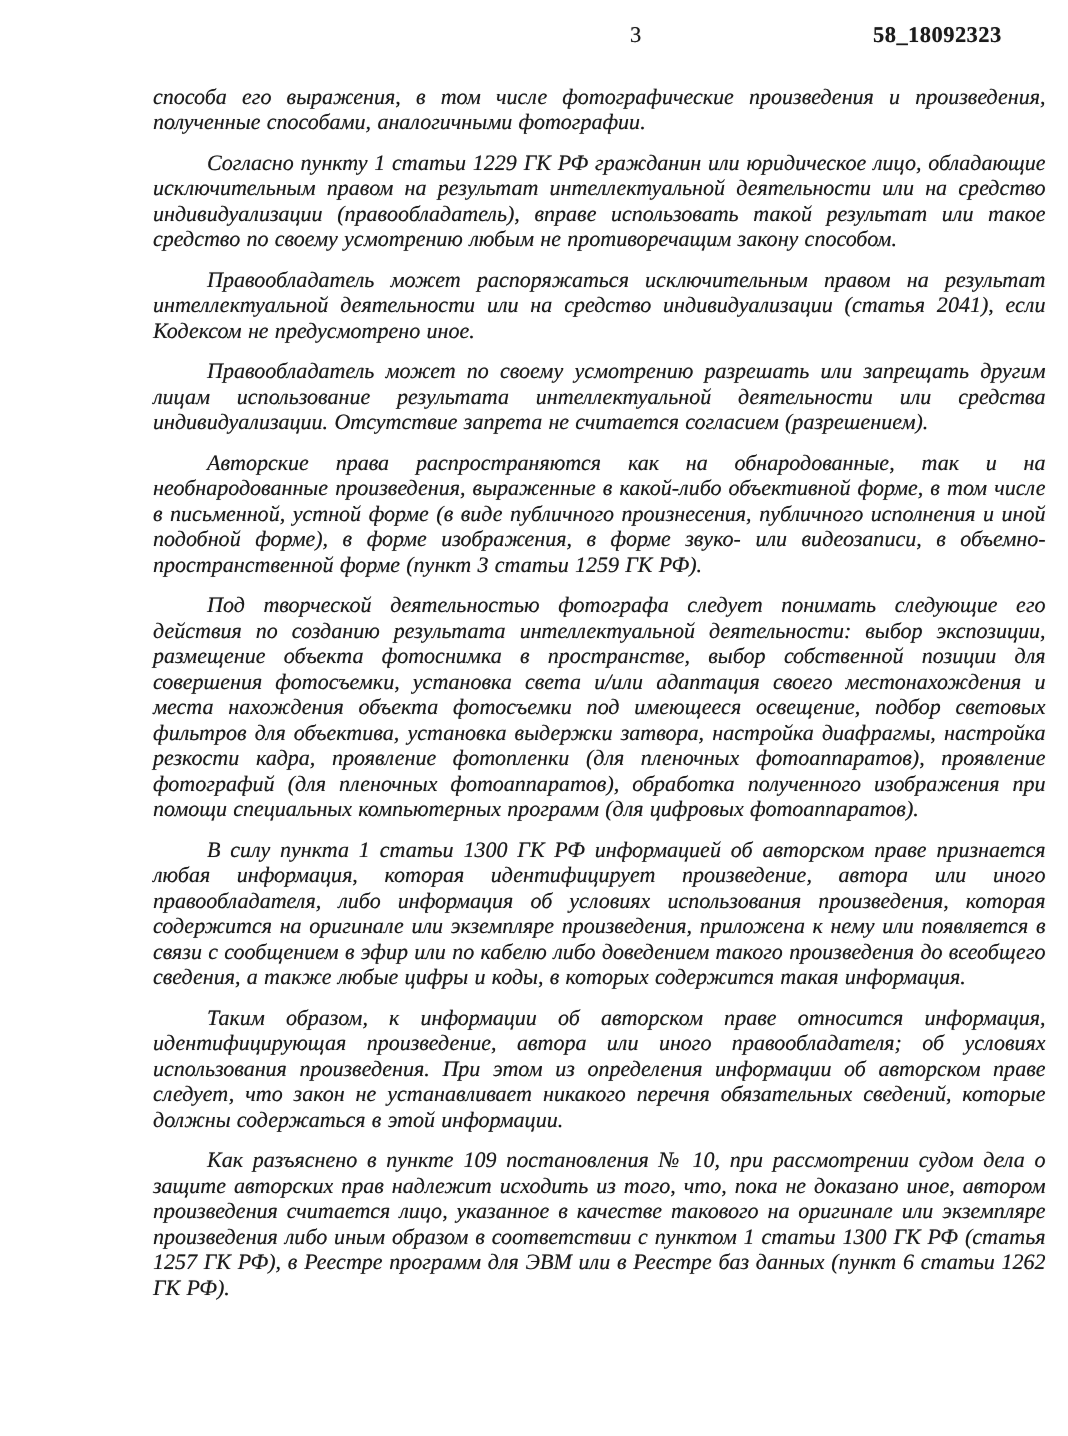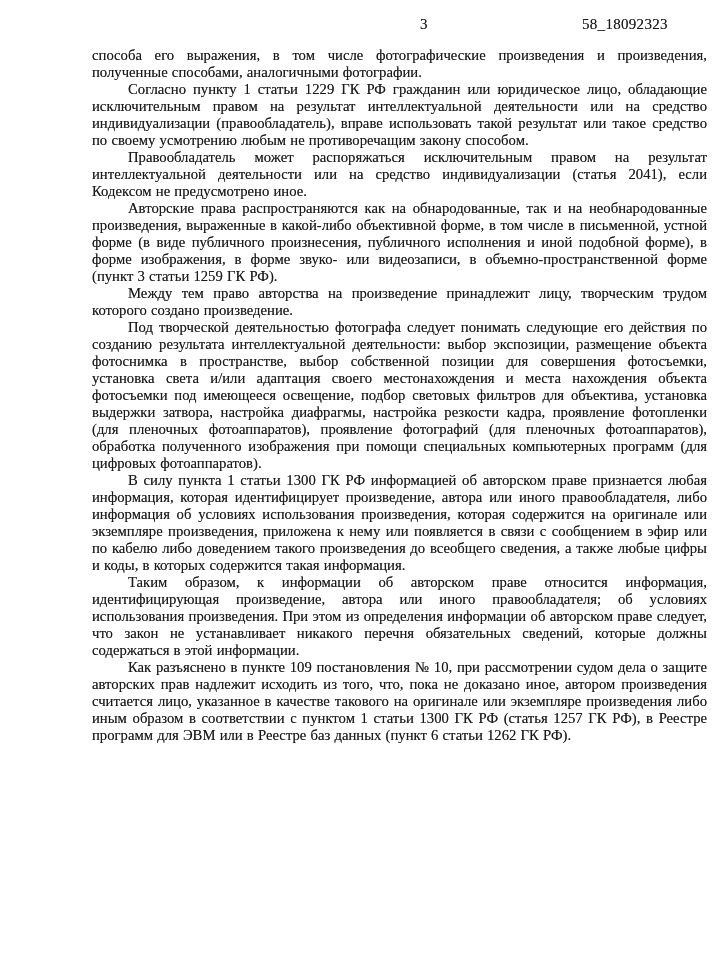--- a/index.html
+++ b/index.html
@@ -22,53 +22,55 @@
     left: 420px;
     top: 16px;
     font-size: 15px;
   }
   .case-number {
     position: absolute;
     left: 582px;
     top: 16px;
     font-size: 15px;
     letter-spacing: 0.3px;
+    font-weight: bold;
   }
   .doc-body {
     position: absolute;
     left: 92px;
     top: 47px;
     width: 615px;
     font-size: 14.7px;
     line-height: 17px;
     text-align: justify;
     word-spacing: 0.5px;
   }
   .para {
-    margin: 0;
+    margin: 10px;
     text-indent: 36px;
+    font-style: italic;
   }
   .para.continuation {
     text-indent: 0;
   }
 </style>
 </head>
 <body>
 
 <div class="page">
 
   <span class="page-number">3</span>
 
   <span class="case-number">58_18092323</span>
 
   <div class="doc-body">
     <p class="para continuation">способа его выражения, в том числе фотографические произведения и произведения, полученные способами, аналогичными фотографии.</p>
     <p class="para">Согласно пункту 1 статьи 1229 ГК РФ гражданин или юридическое лицо, обладающие исключительным правом на результат интеллектуальной деятельности или на средство индивидуализации (правообладатель), вправе использовать такой результат или такое средство по своему усмотрению любым не противоречащим закону способом.</p>
     <p class="para">Правообладатель может распоряжаться исключительным правом на результат интеллектуальной деятельности или на средство индивидуализации (статья 2041), если Кодексом не предусмотрено иное.</p>
+    <p class="para">Правообладатель может по своему усмотрению разрешать или запрещать другим лицам использование результата интеллектуальной деятельности или средства индивидуализации. Отсутствие запрета не считается согласием (разрешением).</p>
     <p class="para">Авторские права распространяются как на обнародованные, так и на необнародованные произведения, выраженные в какой-либо объективной форме, в том числе в письменной, устной форме (в виде публичного произнесения, публичного исполнения и иной подобной форме), в форме изображения, в форме звуко- или видеозаписи, в объемно-пространственной форме (пункт 3 статьи 1259 ГК РФ).</p>
-    <p class="para">Между тем право авторства на произведение принадлежит лицу, творческим трудом которого создано произведение.</p>
     <p class="para">Под творческой деятельностью фотографа следует понимать следующие его действия по созданию результата интеллектуальной деятельности: выбор экспозиции, размещение объекта фотоснимка в пространстве, выбор собственной позиции для совершения фотосъемки, установка света и/или адаптация своего местонахождения и места нахождения объекта фотосъемки под имеющееся освещение, подбор световых фильтров для объектива, установка выдержки затвора, настройка диафрагмы, настройка резкости кадра, проявление фотопленки (для пленочных фотоаппаратов), проявление фотографий (для пленочных фотоаппаратов), обработка полученного изображения при помощи специальных компьютерных программ (для цифровых фотоаппаратов).</p>
     <p class="para">В силу пункта 1 статьи 1300 ГК РФ информацией об авторском праве признается любая информация, которая идентифицирует произведение, автора или иного правообладателя, либо информация об условиях использования произведения, которая содержится на оригинале или экземпляре произведения, приложена к нему или появляется в связи с сообщением в эфир или по кабелю либо доведением такого произведения до всеобщего сведения, а также любые цифры и коды, в которых содержится такая информация.</p>
     <p class="para">Таким образом, к информации об авторском праве относится информация, идентифицирующая произведение, автора или иного правообладателя; об условиях использования произведения. При этом из определения информации об авторском праве следует, что закон не устанавливает никакого перечня обязательных сведений, которые должны содержаться в этой информации.</p>
     <p class="para">Как разъяснено в пункте 109 постановления № 10, при рассмотрении судом дела о защите авторских прав надлежит исходить из того, что, пока не доказано иное, автором произведения считается лицо, указанное в качестве такового на оригинале или экземпляре произведения либо иным образом в соответствии с пунктом 1 статьи 1300 ГК РФ (статья 1257 ГК РФ), в Реестре программ для ЭВМ или в Реестре баз данных (пункт 6 статьи 1262 ГК РФ).</p>
   </div>
 
 </div>
 
 </body></html>

